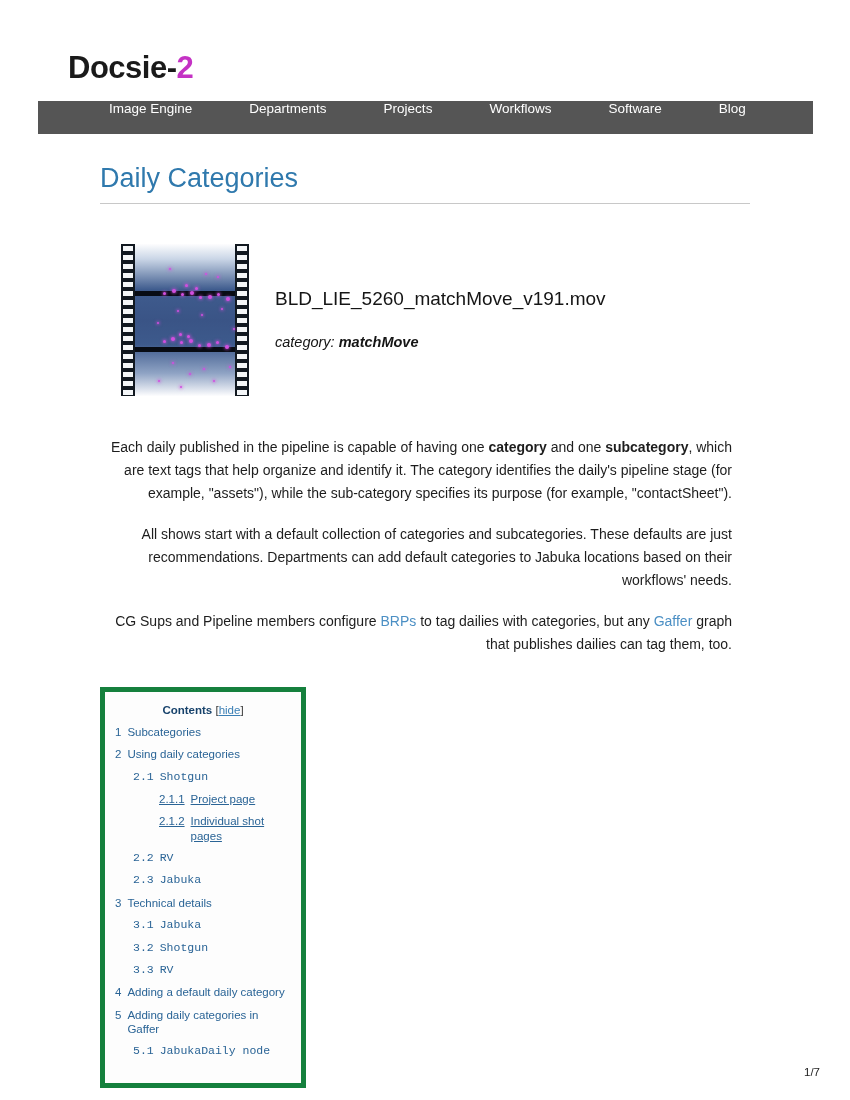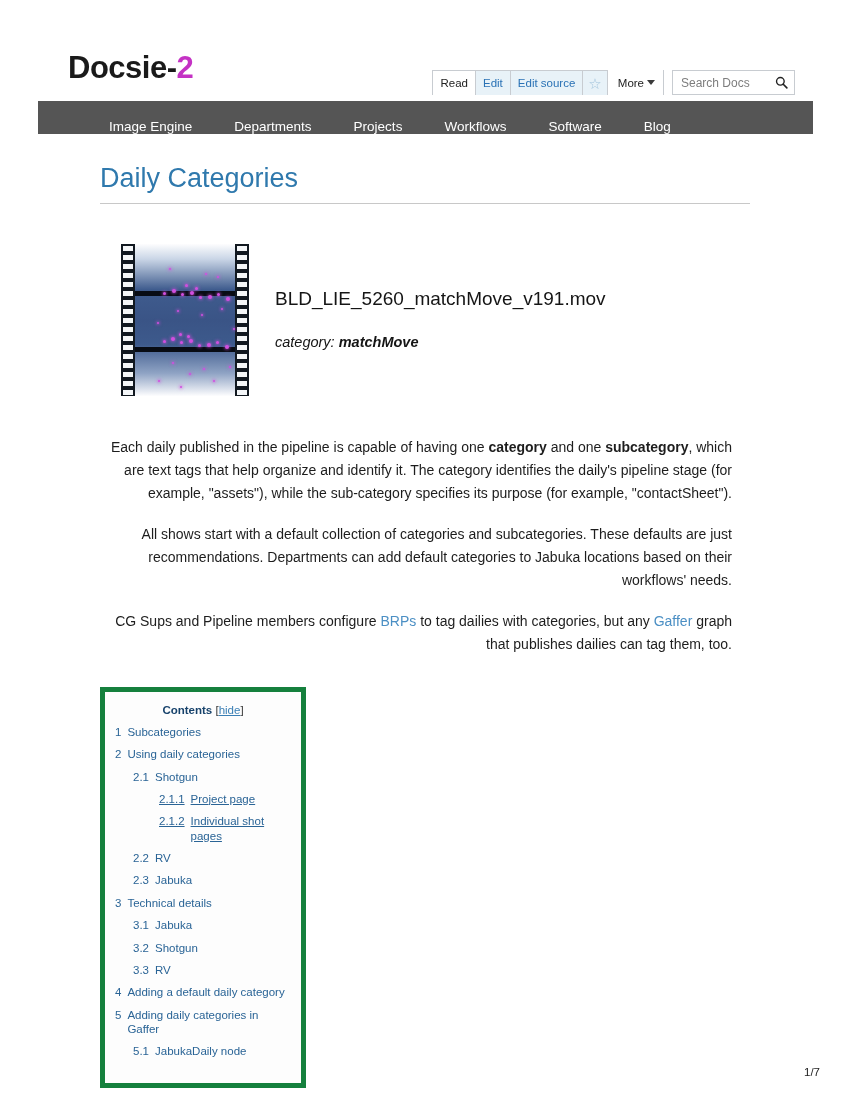--- a/index.html
+++ b/index.html
@@ -135,21 +135,22 @@
 
   
   .navbar {
     position: absolute;
     left: 38px;
     top: 101px;
     width: 775px;
     height: 33px;
     background: #555555;
     display: flex;
-    align-items: flex-end;
+    align-items: flex-start;
+    gap: 15px;
   }
   .nav-item {
     color: #ffffff;
     font-size: 13.5px;
     padding: 0 21px;
     white-space: nowrap;
     cursor: pointer;
   }
   .nav-item:first-child { margin-left: 50px; }
 
@@ -279,21 +280,21 @@
   .toc li {
     display: flex;
     gap: 6px;
     margin-bottom: 8px;
     line-height: 1.25;
     cursor: pointer;
   }
   .toc li .num { color: #2a6496; white-space: nowrap; }
   .toc li .txt { color: #2a6496; }
   .toc li.lvl1 { padding-left: 0px; }
-  .toc li.lvl2 { padding-left: 18px; }
+  .toc li.lvl2 { padding-left: 18px; font-family: Liberation Mono, monospace; }
   .toc li.lvl3 { padding-left: 44px; text-decoration: underline; }
 
   
   .pagenum {
     position: absolute;
     right: 30px;
     bottom: 22px;
     font-size: 11.5px;
     color: #222;
   }
@@ -301,41 +302,20 @@
 </head>
 <body>
 
 <div class="page">
 
   <div class="header">
     <div class="logo">
       <span>Docsie-</span><span class="logo-accent">2</span>
     </div>
 
-    <div class="toolbar">
-      <div class="tabgroup">
-        <div class="tab selected">Read</div>
-        <div class="tab alt">Edit</div>
-        <div class="tab alt">Edit source</div>
-        <div class="tab star">
-          <span class="star-glyph">☆</span>
-        </div>
-      </div>
-      <div class="more">
-        <span>More</span>
-        <span class="caret"></span>
-      </div>
-      <div class="searchbox">
-        <input class="search-input" type="text" placeholder="Search Docs" style="">
-        <svg class="mag" width="13" height="13" viewBox="0 0 16 16">
-          <circle cx="6.6" cy="6.6" r="4.7" fill="none" stroke="#222" stroke-width="1.7"></circle>
-          <line x1="10.2" y1="10.2" x2="14.6" y2="14.6" stroke="#222" stroke-width="2" stroke-linecap="round"></line>
-        </svg>
-      </div>
-    </div>
   </div>
 
   <div class="navbar">
     <div class="nav-item">Image Engine</div>
     <div class="nav-item">Departments</div>
     <div class="nav-item">Projects</div>
     <div class="nav-item">Workflows</div>
     <div class="nav-item">Software</div>
     <div class="nav-item">Blog</div>
   </div>

